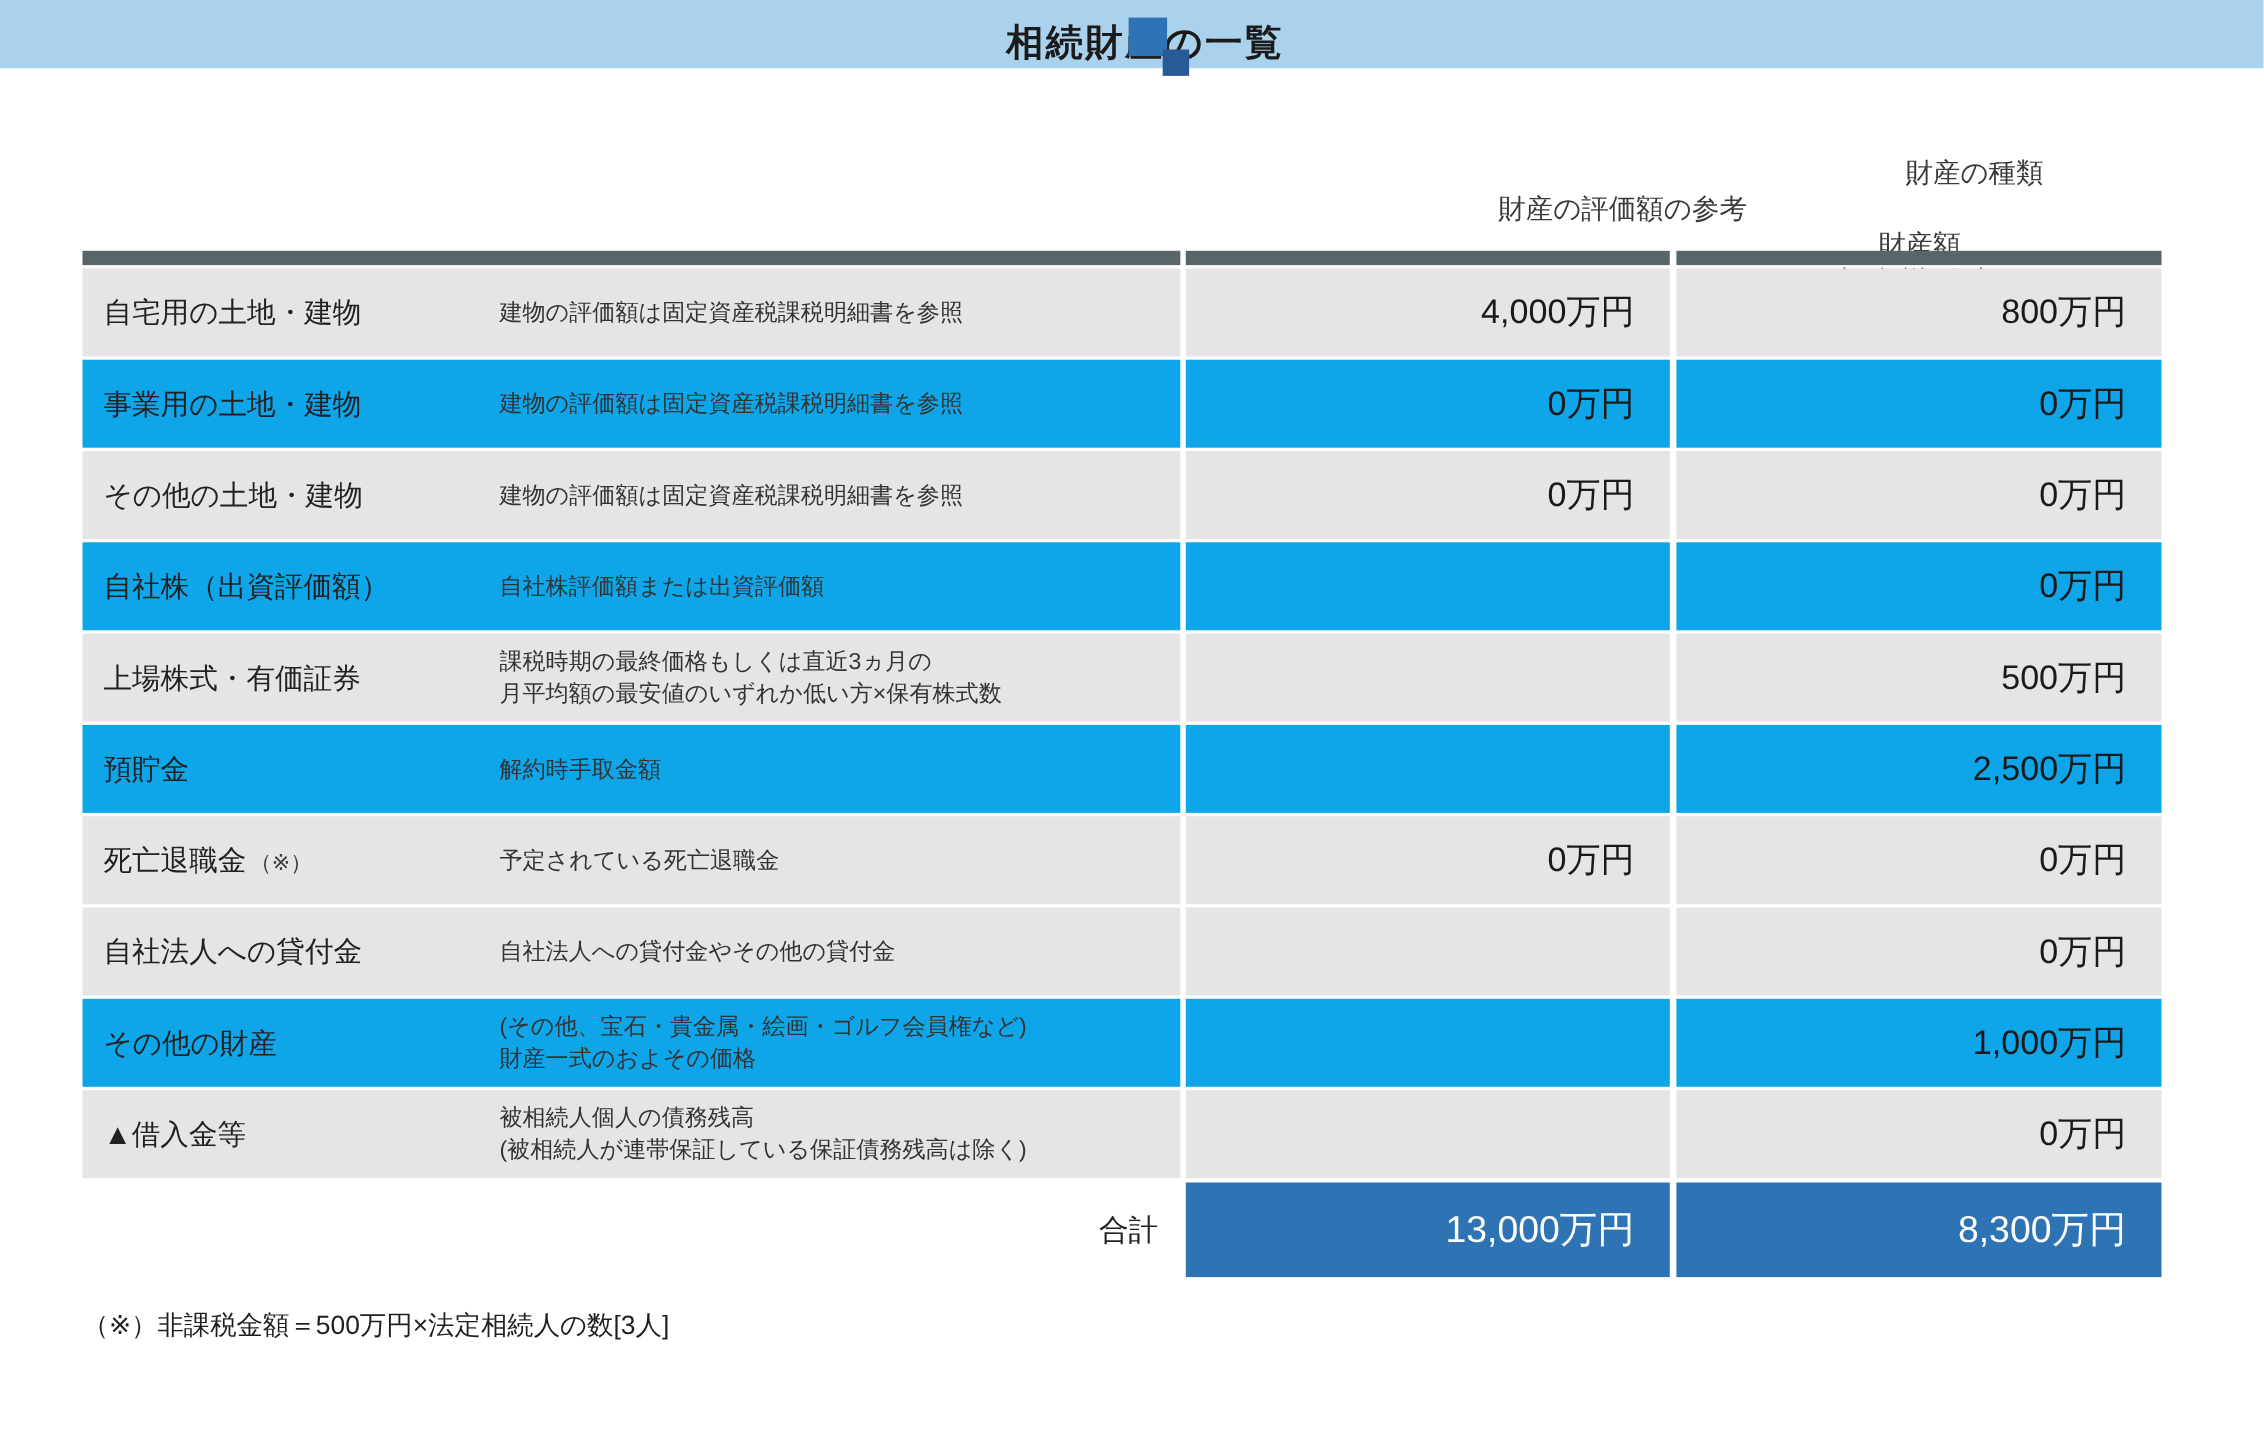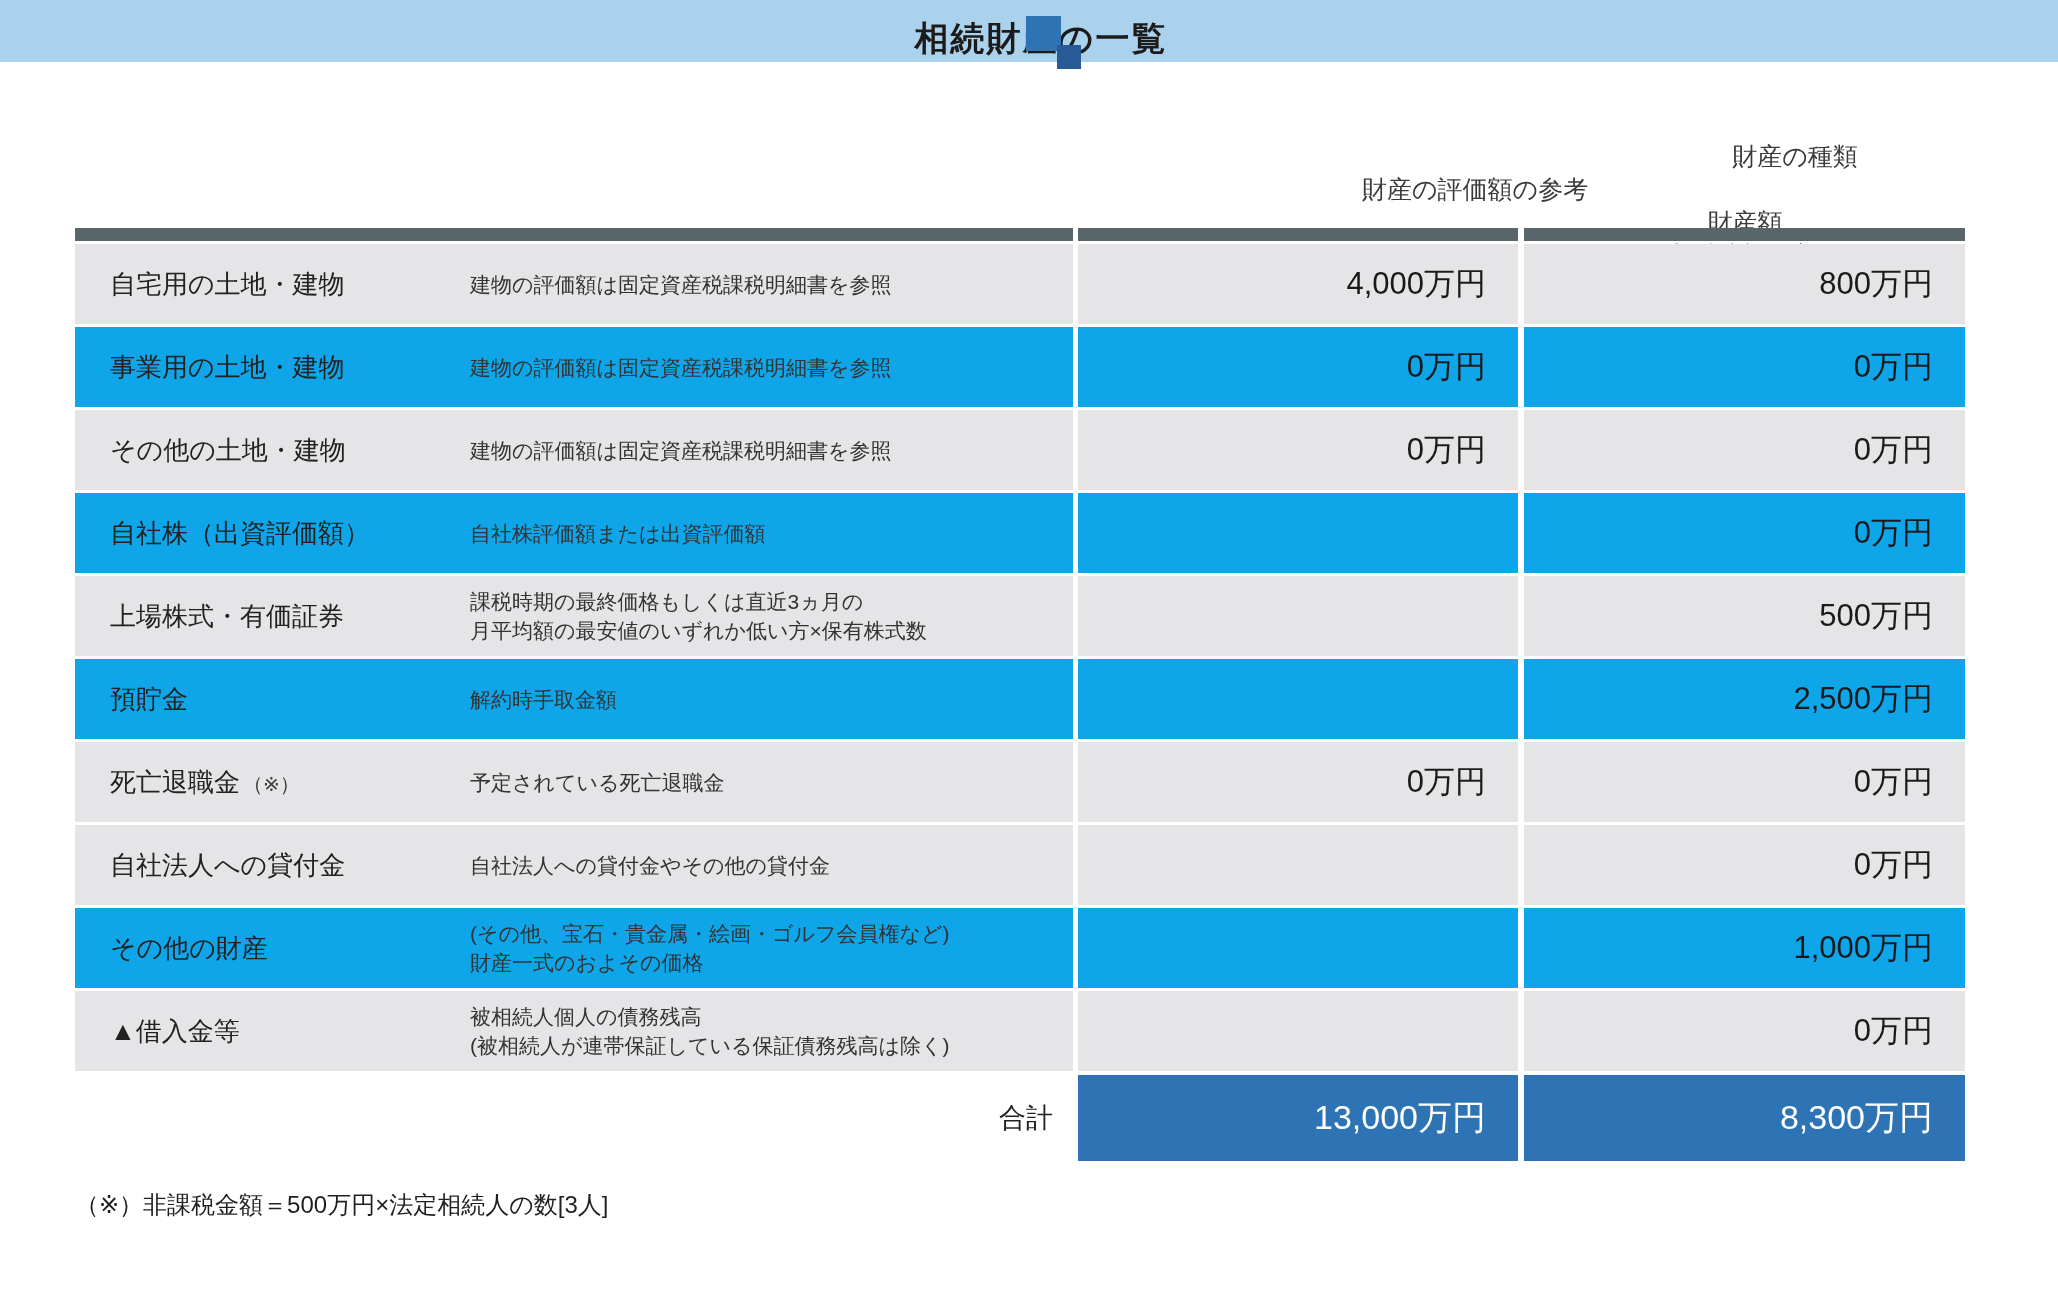--- a/index.html
+++ b/index.html
@@ -51,21 +51,21 @@
   .row { display:flex; margin-top:3px; height:80px; }
   .cell-left {
     width:998px; flex:none;
     display:flex; align-items:center;
     box-sizing:border-box;
   }
   .shade-gray .cell-left, .shade-gray .cell-num { background:var(--row-gray,#e5e5e7); }
   .shade-white .cell-left, .shade-white .cell-num { background:#0ea5e9; }
 
   .kind {
-    width:360px; flex:none; padding-left:35px;
+    width:360px; flex:none; padding-left:19px;
     font-size:26px; color:#222;
     white-space:nowrap;
   }
   .kind-note { font-size:20px; color:#3c3c3c; margin-left:3px; }
   .desc {
     flex:1; font-size:21px; color:#333; line-height:29px;
   }
 
   .cell-num {
     flex:none;

